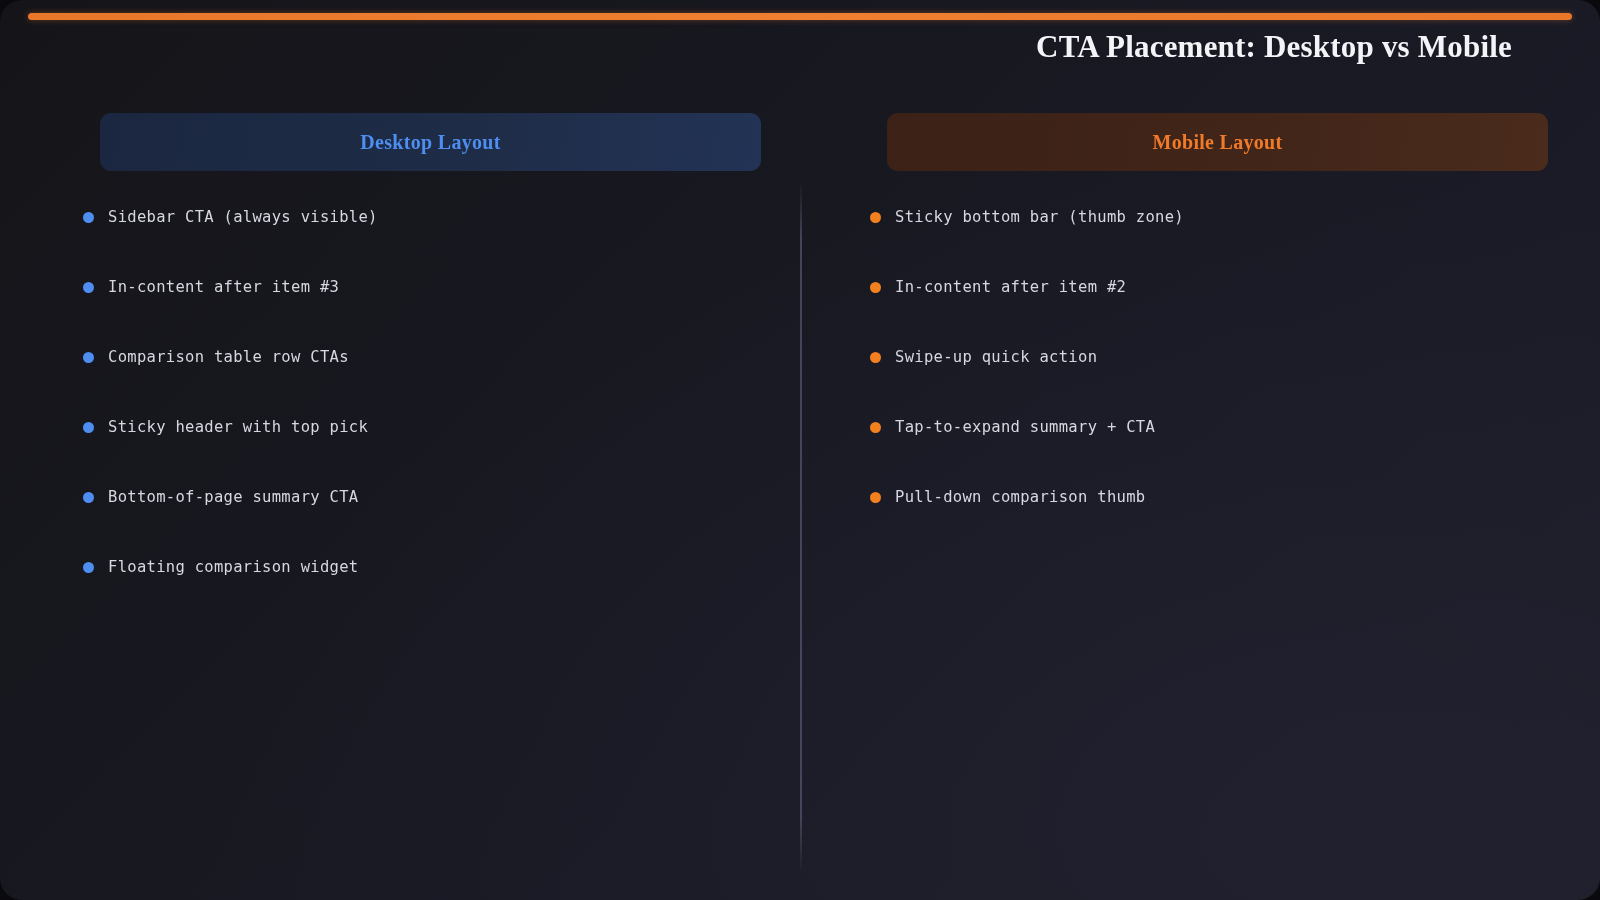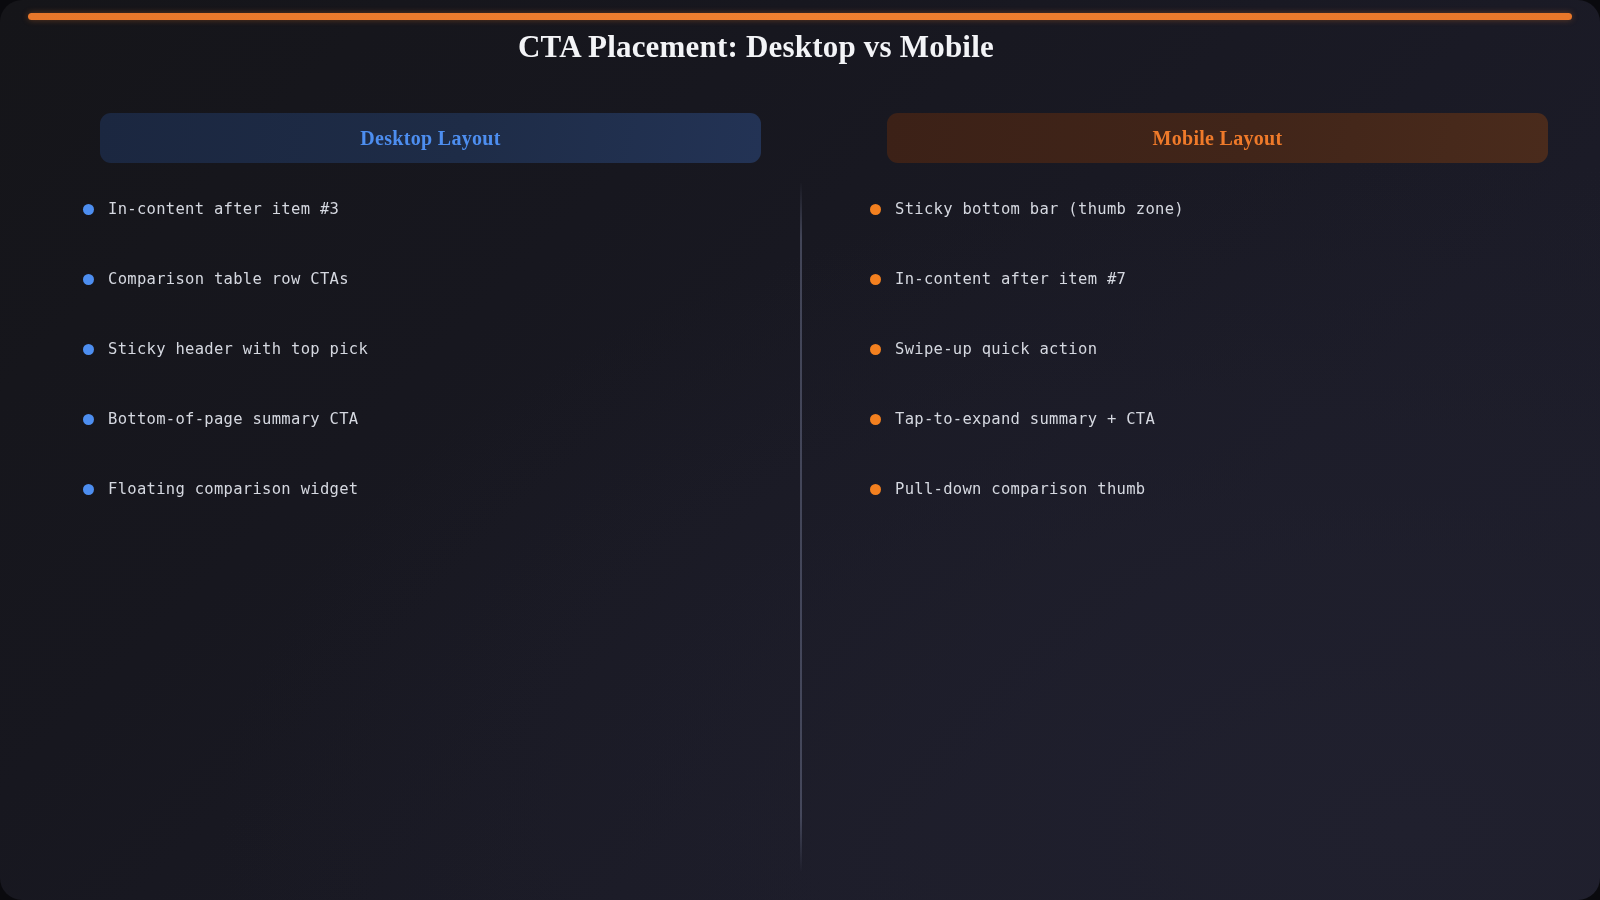--- a/index.html
+++ b/index.html
@@ -30,39 +30,39 @@
     background: linear-gradient(90deg, #e8772a 0%, #f08030 50%, #e8772a 100%);
     box-shadow: 0 0 6px rgba(232,119,42,0.35);
   }
 
   
   #page-title {
     position: absolute;
     left: 0;
     top: 29px;
     width: 1512px;
-    text-align: center;
+    text-align: right;
     font-family: "Liberation Serif", serif;
     font-weight: bold;
     font-size: 31px;
     letter-spacing: 0.2px;
     color: #f3f4f7;
   }
 
   
   .column {
     position: absolute;
     top: 113px;
     width: 694px;
   }
   #column-desktop { left: 67px; }
   #column-mobile  { left: 854px; }
 
   .panel-header {
-    height: 50px;
+    height: 58px;
     border-radius: 11px;
     display: flex;
     align-items: center;
     justify-content: center;
     font-family: "Liberation Serif", serif;
     font-weight: bold;
     font-size: 20px;
     letter-spacing: 0.3px;
     margin-left: 33px;
   }
@@ -132,20 +132,24 @@
 
   <div id="center-divider"></div>
 
   <div class="column" id="column-desktop">
     <div class="panel-header" id="panel-header-desktop">
       <span>Desktop Layout</span>
     </div>
     <ul class="item-list">
       <li class="item">
         <span class="bullet"></span>
+        <span class="item-label">Sidebar CTA (always visible)</span>
+      </li>
+      <li class="item">
+        <span class="bullet"></span>
         <span class="item-label">In-content after item #3</span>
       </li>
       <li class="item">
         <span class="bullet"></span>
         <span class="item-label">Comparison table row CTAs</span>
       </li>
       <li class="item">
         <span class="bullet"></span>
         <span class="item-label">Sticky header with top pick</span>
       </li>
@@ -164,21 +168,21 @@
     <div class="panel-header" id="panel-header-mobile">
       <span>Mobile Layout</span>
     </div>
     <ul class="item-list">
       <li class="item">
         <span class="bullet"></span>
         <span class="item-label">Sticky bottom bar (thumb zone)</span>
       </li>
       <li class="item">
         <span class="bullet"></span>
-        <span class="item-label">In-content after item #7</span>
+        <span class="item-label">In-content after item #2</span>
       </li>
       <li class="item">
         <span class="bullet"></span>
         <span class="item-label">Swipe-up quick action</span>
       </li>
       <li class="item">
         <span class="bullet"></span>
         <span class="item-label">Tap-to-expand summary + CTA</span>
       </li>
       <li class="item">

